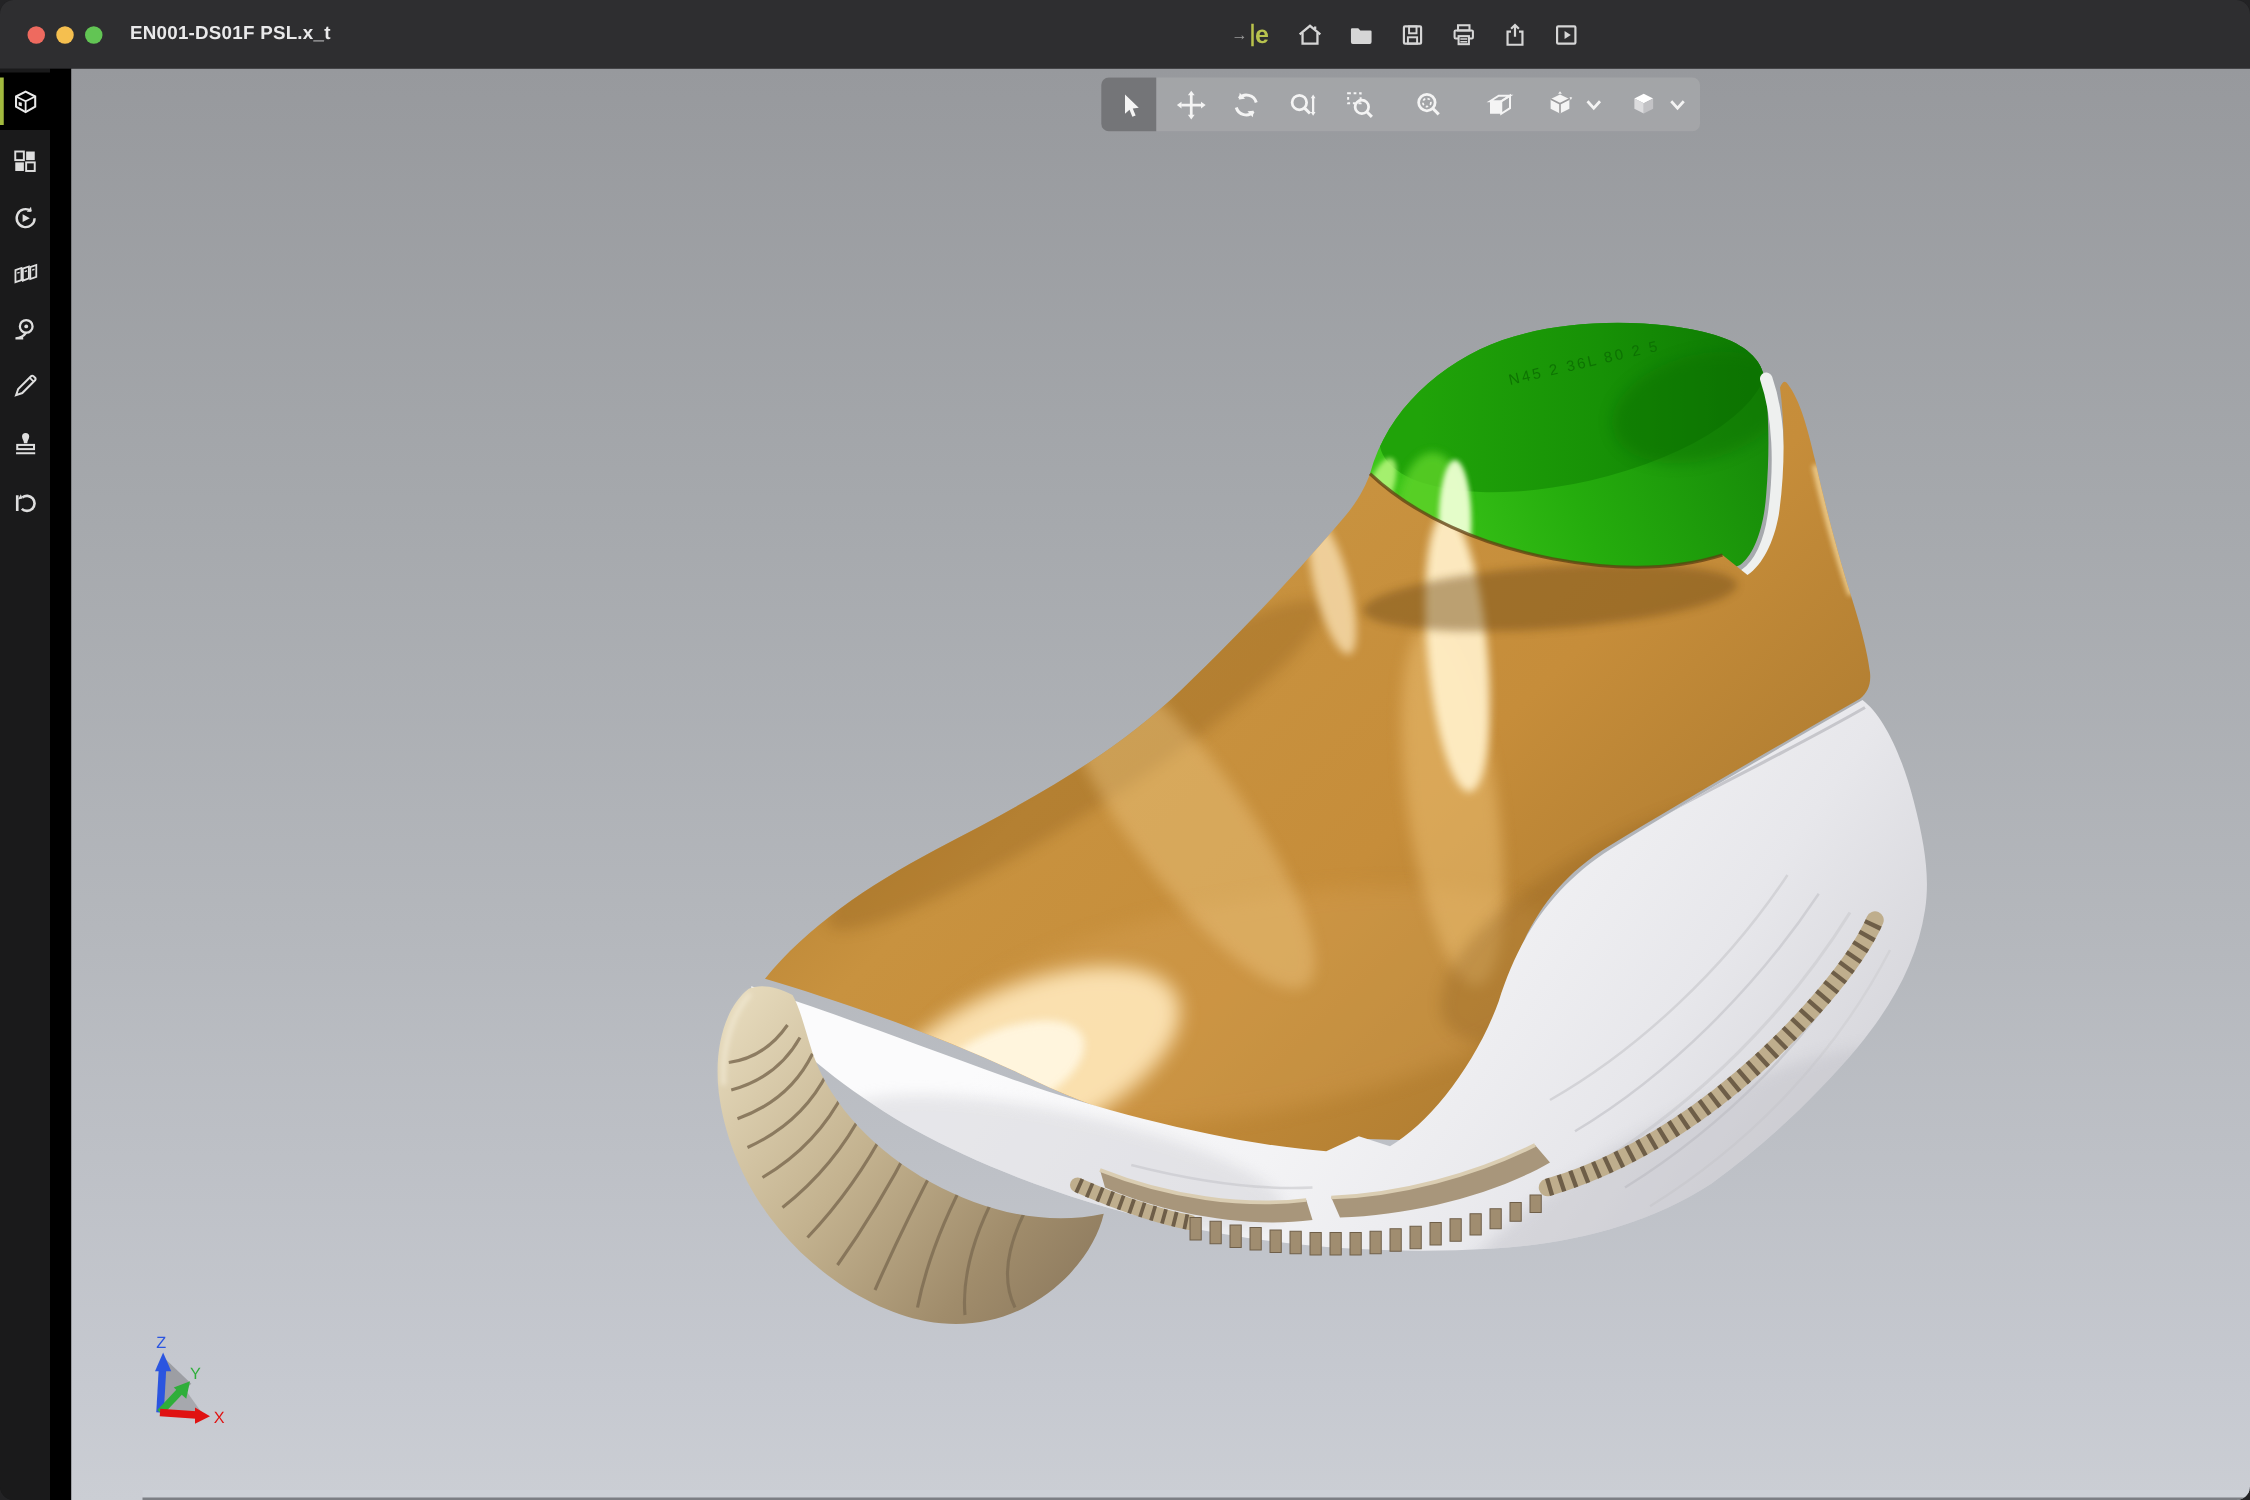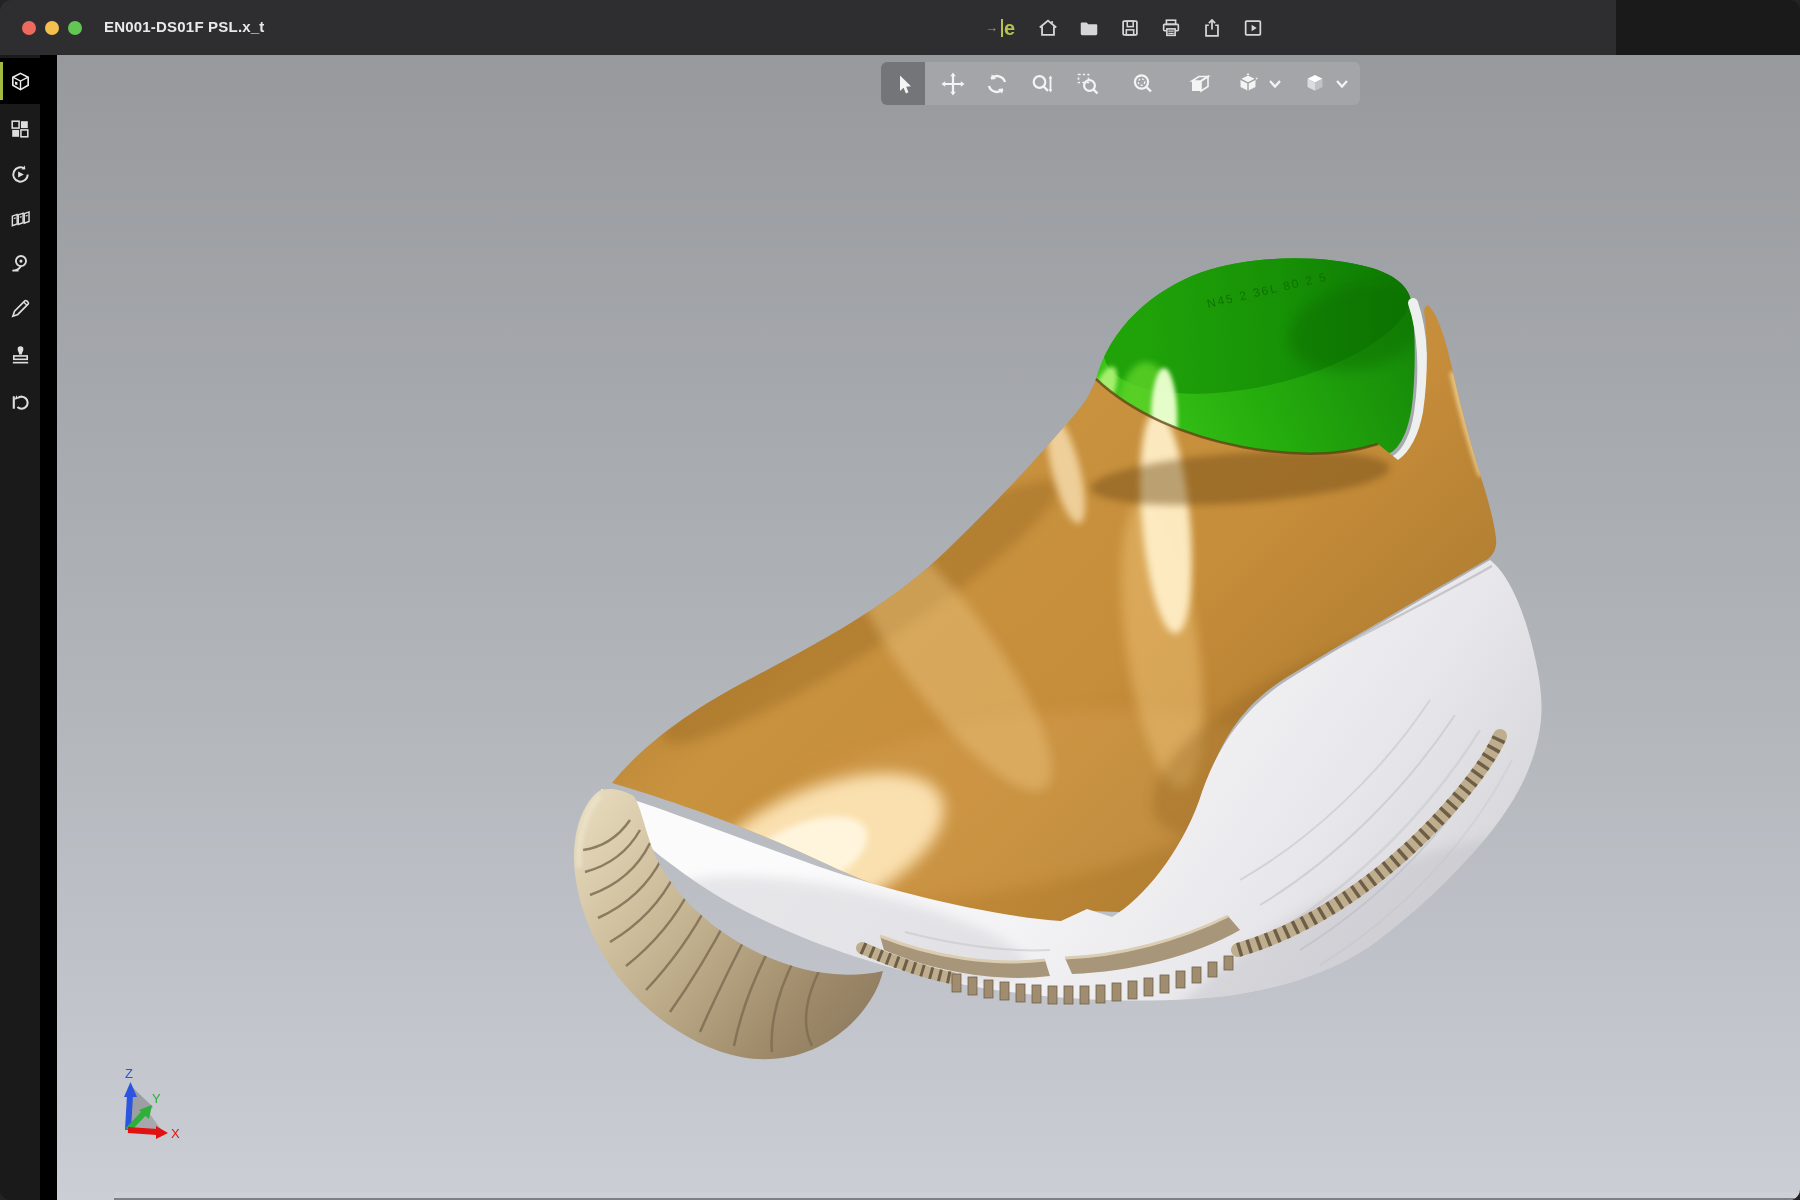--- a/index.html
+++ b/index.html
@@ -1,19 +1,19 @@
 <!DOCTYPE html>
 <html><head>
 <meta charset="utf-8">
 <style>
   html,body{margin:0;padding:0;background:#232325;}
   body{width:1800px;height:1200px;position:relative;font-family:"Liberation Sans",sans-serif;-webkit-font-smoothing:antialiased;}
   .window{position:absolute;inset:0;border-radius:11px;overflow:hidden;background:#1a1a1b;}
   
-  .titlebar{position:absolute;left:0;top:0;width:1616px;height:55px;background:#2e2e30;border-bottom:1px solid #1c1c1e;text-align:right;}
+  .titlebar{position:absolute;left:0;top:0;width:1800px;height:55px;background:#2e2e30;border-bottom:1px solid #1c1c1e;text-align:right;}
   .tl{position:absolute;top:21px;width:14px;height:14px;border-radius:50%;}
   .tl.red{left:22px;background:#ee6a5f;}
   .tl.yellow{left:45px;background:#f5bf4f;}
   .tl.green{left:68px;background:#62c554;}
   .win-title{position:absolute;left:104px;top:18px;font-size:15px;font-weight:bold;color:#e9e9ea;letter-spacing:.2px;}
   .tb-icons{position:absolute;left:985px;top:0;height:55px;display:flex;align-items:center;gap:17px;}
   .tb-btn{width:24px;height:24px;display:flex;align-items:center;justify-content:center;cursor:default;}
   .logo{display:flex;align-items:center;gap:1px;margin-right:4px;}
   .logo .arr{color:#9a9a9a;font-size:13px;}
   .logo .caret{width:2px;height:18px;background:#b9c24b;margin-left:2px;}

